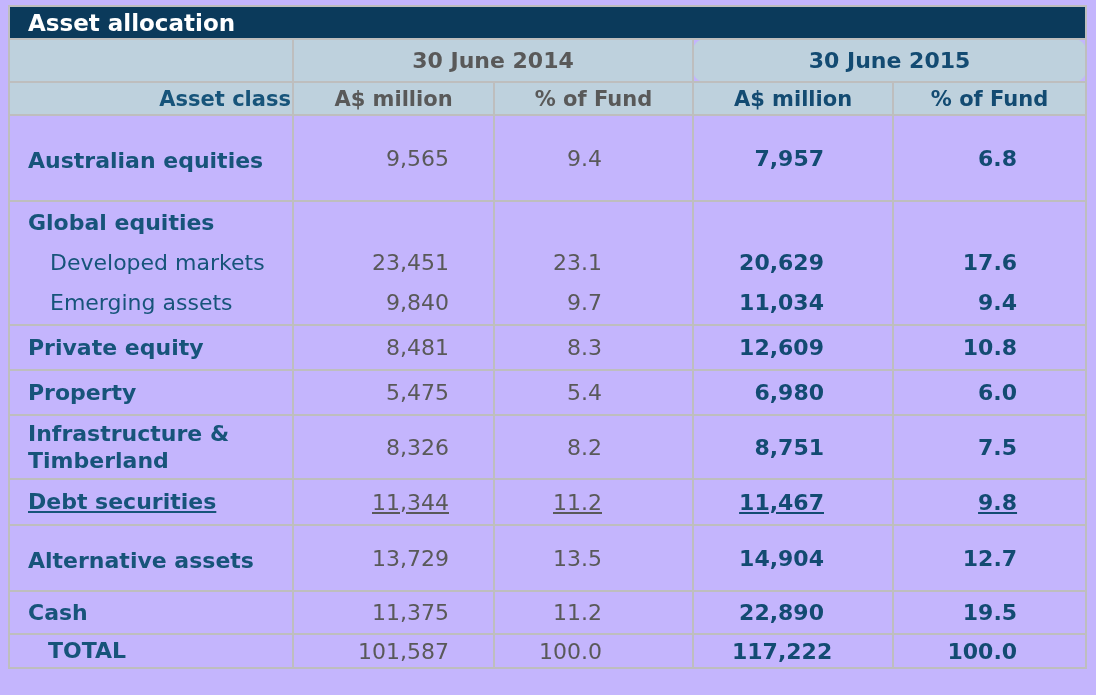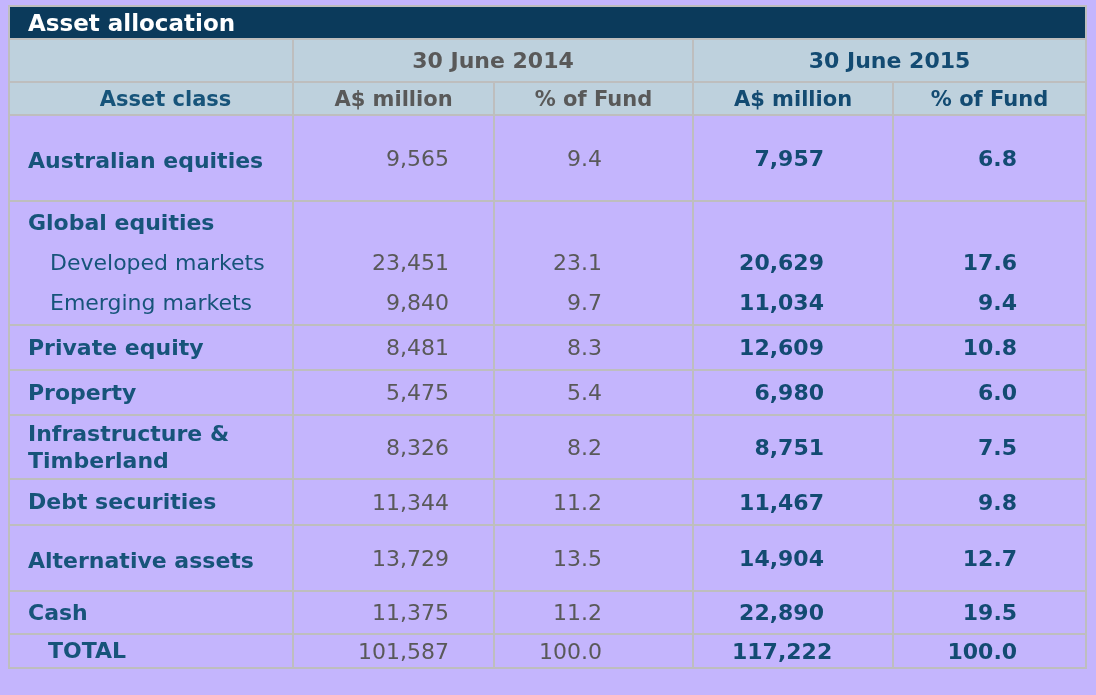--- a/index.html
+++ b/index.html
@@ -21,41 +21,41 @@
   
 
   
   .r-title td{
     height:33px;background:#0b3a5b;color:#ffffff;
     font-weight:bold;font-size:23px;padding-left:18px;text-align:left;
   }
   .r-date td{height:43px;background:#bed1dd;text-align:center;font-weight:bold;font-size:22px;margin-left:13px;}
   .r-date td.c-empty{background:#bed1dd;}
   .d14{color:#595959;}
-  .d15{color:#134b72;}
+  .d15{color:#134b72;border-radius:12px;}
   .r-cols td{height:33px;background:#bed1dd;font-weight:bold;font-size:21px;text-align:center;}
-  .r-cols td.ch-asset{text-align:center;padding-left:30px;color:#17547a;}
+  .r-cols td.ch-asset{text-align:right;padding-left:30px;color:#17547a;}
   .ch14{color:#595959;}
   .ch15{color:#134b72;}
 
   
   .lbl{color:#17547a;font-weight:bold;font-size:22px;padding-left:18px;text-align:left;line-height:1.25;}
   .n14{color:#595959;font-size:22px;text-align:right;font-weight:normal;}
   .n15{color:#134b72;font-size:22px;text-align:right;font-weight:bold;}
   .amt14{padding-right:44px;}
   .pct14{padding-right:90px;}
   .amt15{padding-right:68px;}
   .pct15{padding-right:68px;}
 
   .r-aus td{height:86px;margin-left:40px;}
   .r-group td{height:122px;}
   .r-priv td{height:45px;}
   .r-prop td{height:45px;}
   .r-infra td{height:64px;}
-  .r-debt td{height:46px;}
+  .r-debt td{height:46px;text-decoration:underline;}
   .r-alt td{height:66px;}
   .r-cash td{height:43px;}
   .r-total td{height:34px;padding-left:38px;}
 
   td.top{vertical-align:top;padding-top:7px;}
 
   
   .gl{height:40px;line-height:40px;white-space:nowrap;}
   .gsub{padding-left:22px;font-weight:normal;}
 </style>
@@ -96,21 +96,21 @@
       <td class="n14 amt14">9,565</td>
       <td class="n14 pct14">9.4</td>
       <td class="n15 amt15">7,957</td>
       <td class="n15 pct15">6.8</td>
     </tr>
 
     <tr class="r-group">
       <td class="lbl">
         <div class="gl">Global equities</div>
         <div class="gl gsub">Developed markets</div>
-        <div class="gl gsub">Emerging markets</div>
+        <div class="gl gsub">Emerging assets</div>
       </td>
       <td class="n14 amt14">
         <div class="gl"></div>
         <div class="gl">23,451</div>
         <div class="gl">9,840</div>
       </td>
       <td class="n14 pct14">
         <div class="gl"></div>
         <div class="gl">23.1</div>
         <div class="gl">9.7</div>

